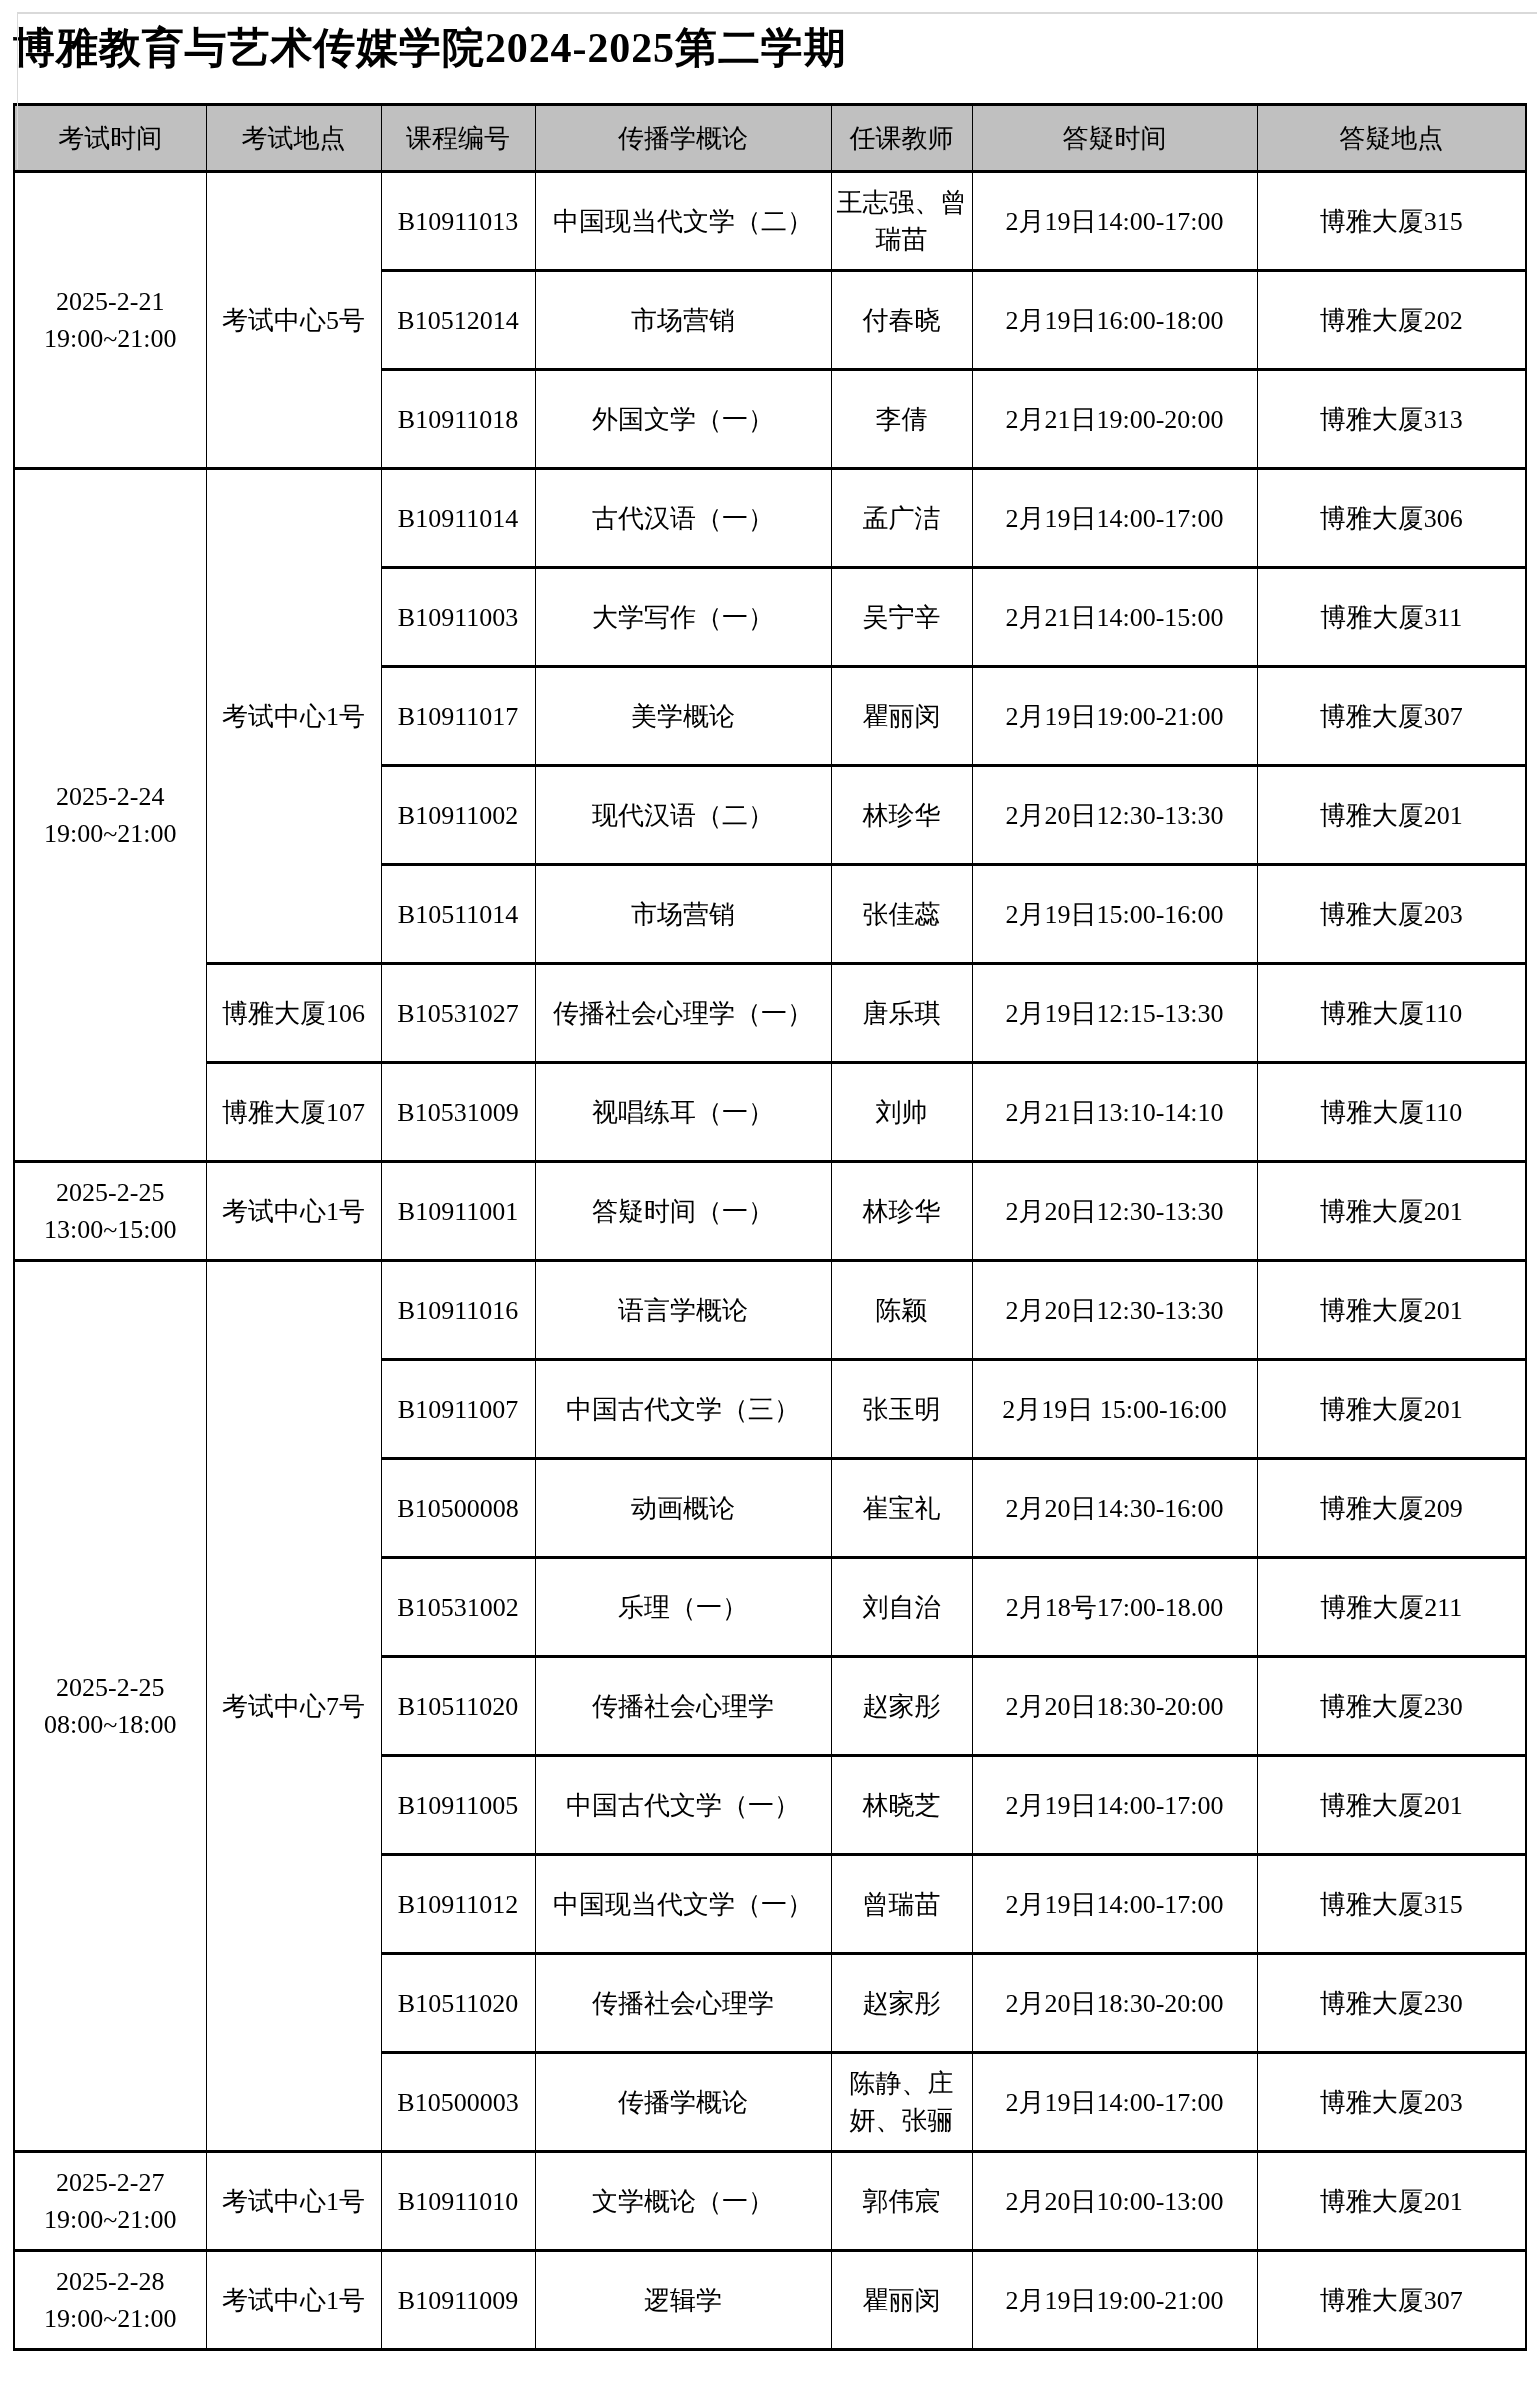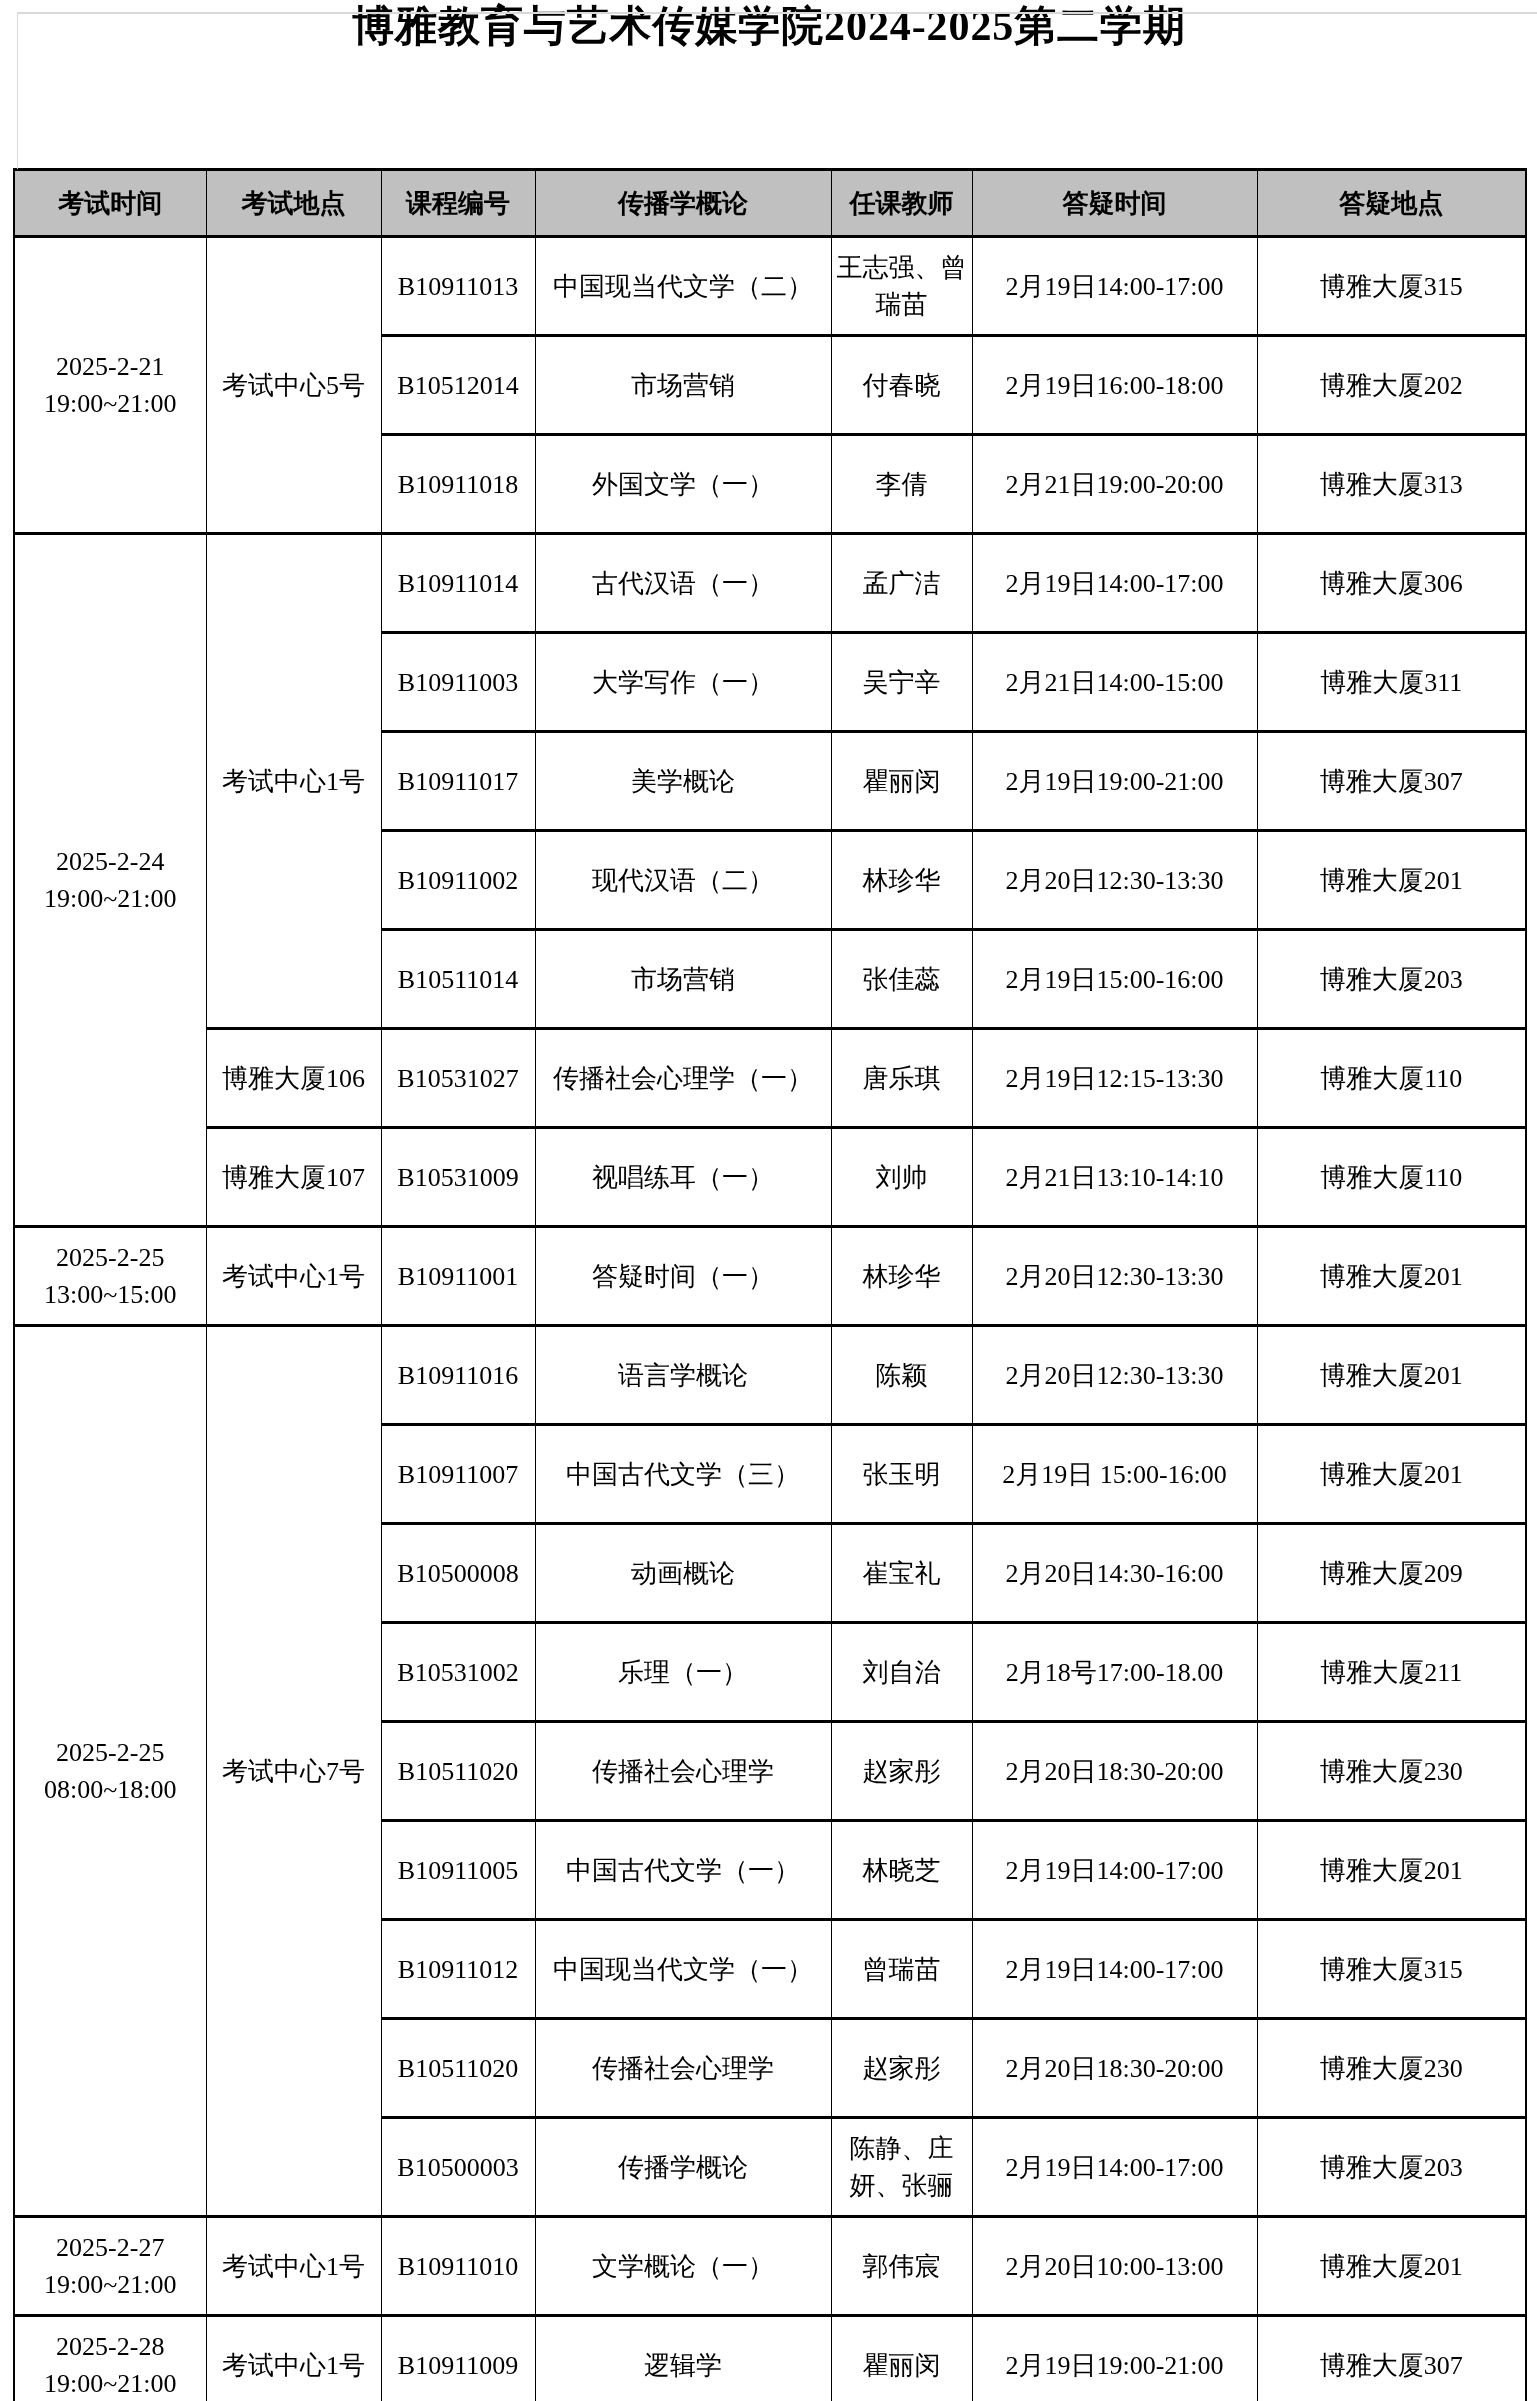--- a/index.html
+++ b/index.html
@@ -10,43 +10,43 @@
     overflow:hidden;
     font-family:"Liberation Serif","DejaVu Serif",serif;
     color:#000;
   }
   
   .frame-top{position:absolute;left:18.4px;top:12px;right:0;height:1.8px;background:#d9d9d9;}
   .frame-left{position:absolute;left:16.6px;top:12px;width:1.8px;height:157px;background:#d9d9d9;}
 
   .title-wrap{
     margin-left:13px;width:1512px;
-    height:168px;box-sizing:border-box;
-    text-align:center;
+    padding-top:22px;height:103px;box-sizing:border-box;
+    text-align:left;
   }
   .title-line{
     font-size:42px;font-weight:bold;line-height:52px;
     letter-spacing:0.9px;white-space:nowrap;
   }
 
   table.schedule{
     margin-left:13px;width:1512px;
     border-collapse:collapse;table-layout:fixed;
     border:2.8px solid #000;
   }
   .schedule th,.schedule td{
     border-left:1.8px solid #000;border-right:1.8px solid #000;
     border-top:3.7px solid #000;border-bottom:3.7px solid #000;
     text-align:center;vertical-align:middle;
     font-size:26px;line-height:37px;
     padding:0 3.7px;box-sizing:border-box;
     overflow:hidden;
   }
   .schedule thead tr{height:67px;}
-  .schedule thead th{background:#c0c0c0;font-weight:bold;margin-top:44px;}
+  .schedule thead th{background:#c0c0c0;font-weight:normal;margin-top:44px;}
   .schedule tbody tr{height:99px;}
   .col-time{width:192px;}
   .col-loc{width:175px;}
   .col-code{width:154px;}
   .col-name{width:296px;}
   .col-teacher{width:141px;}
   .col-qatime{width:285px;}
   .col-qaloc{width:269px;}
 </style>
 </head>

